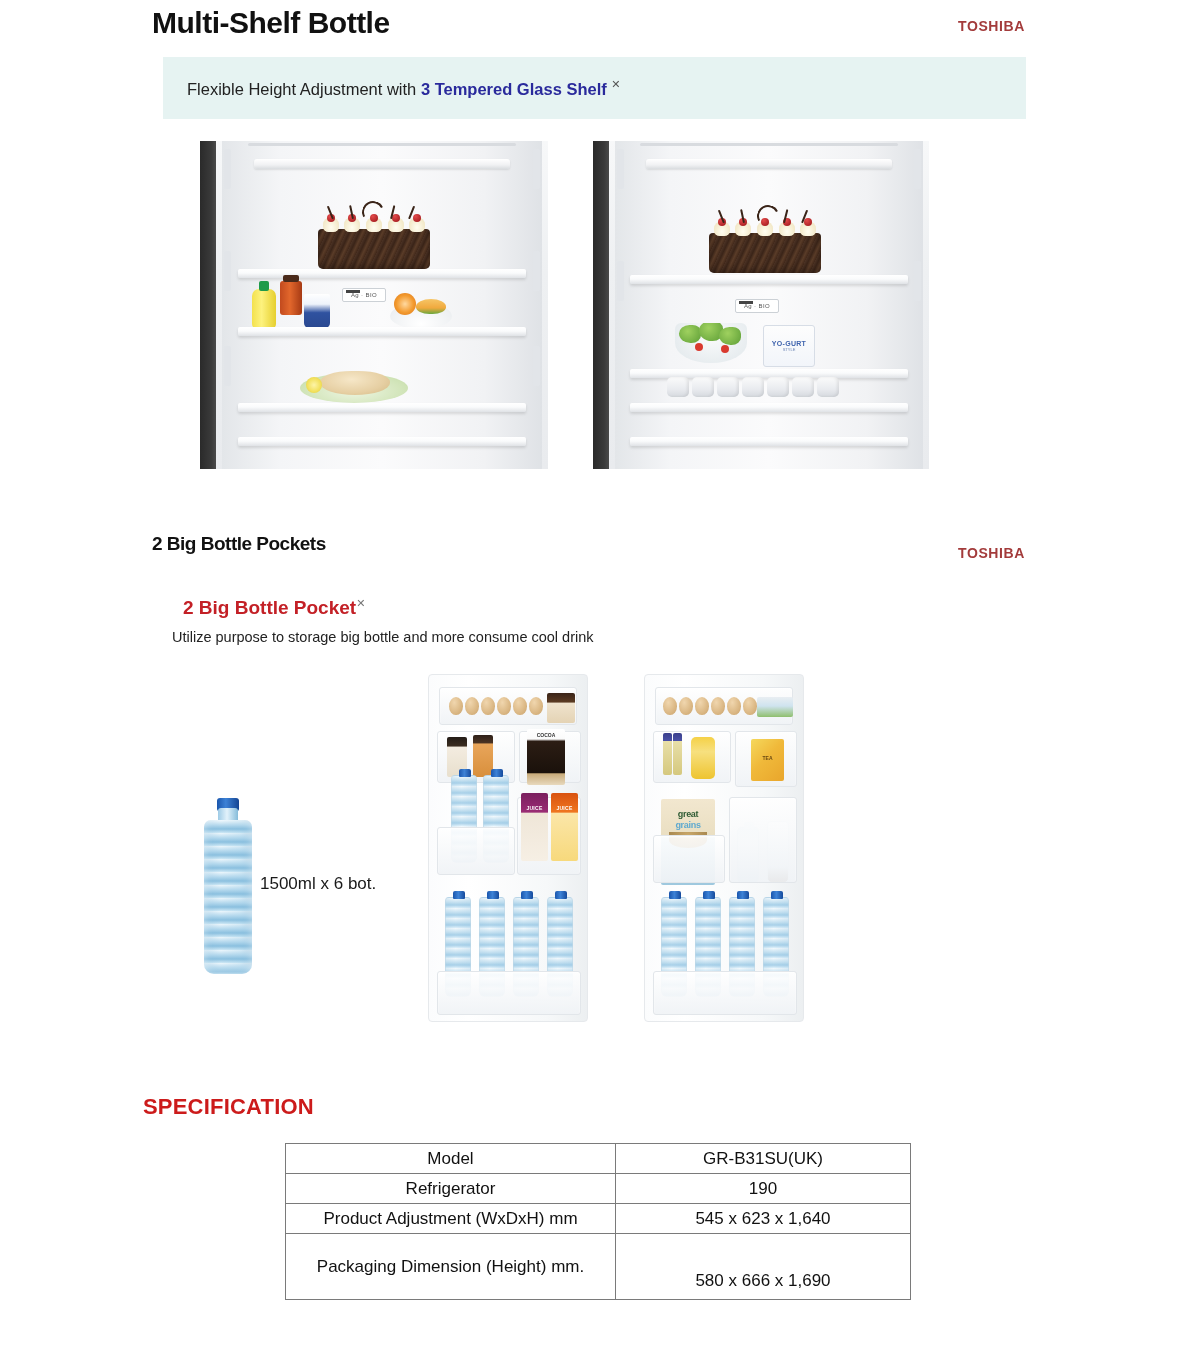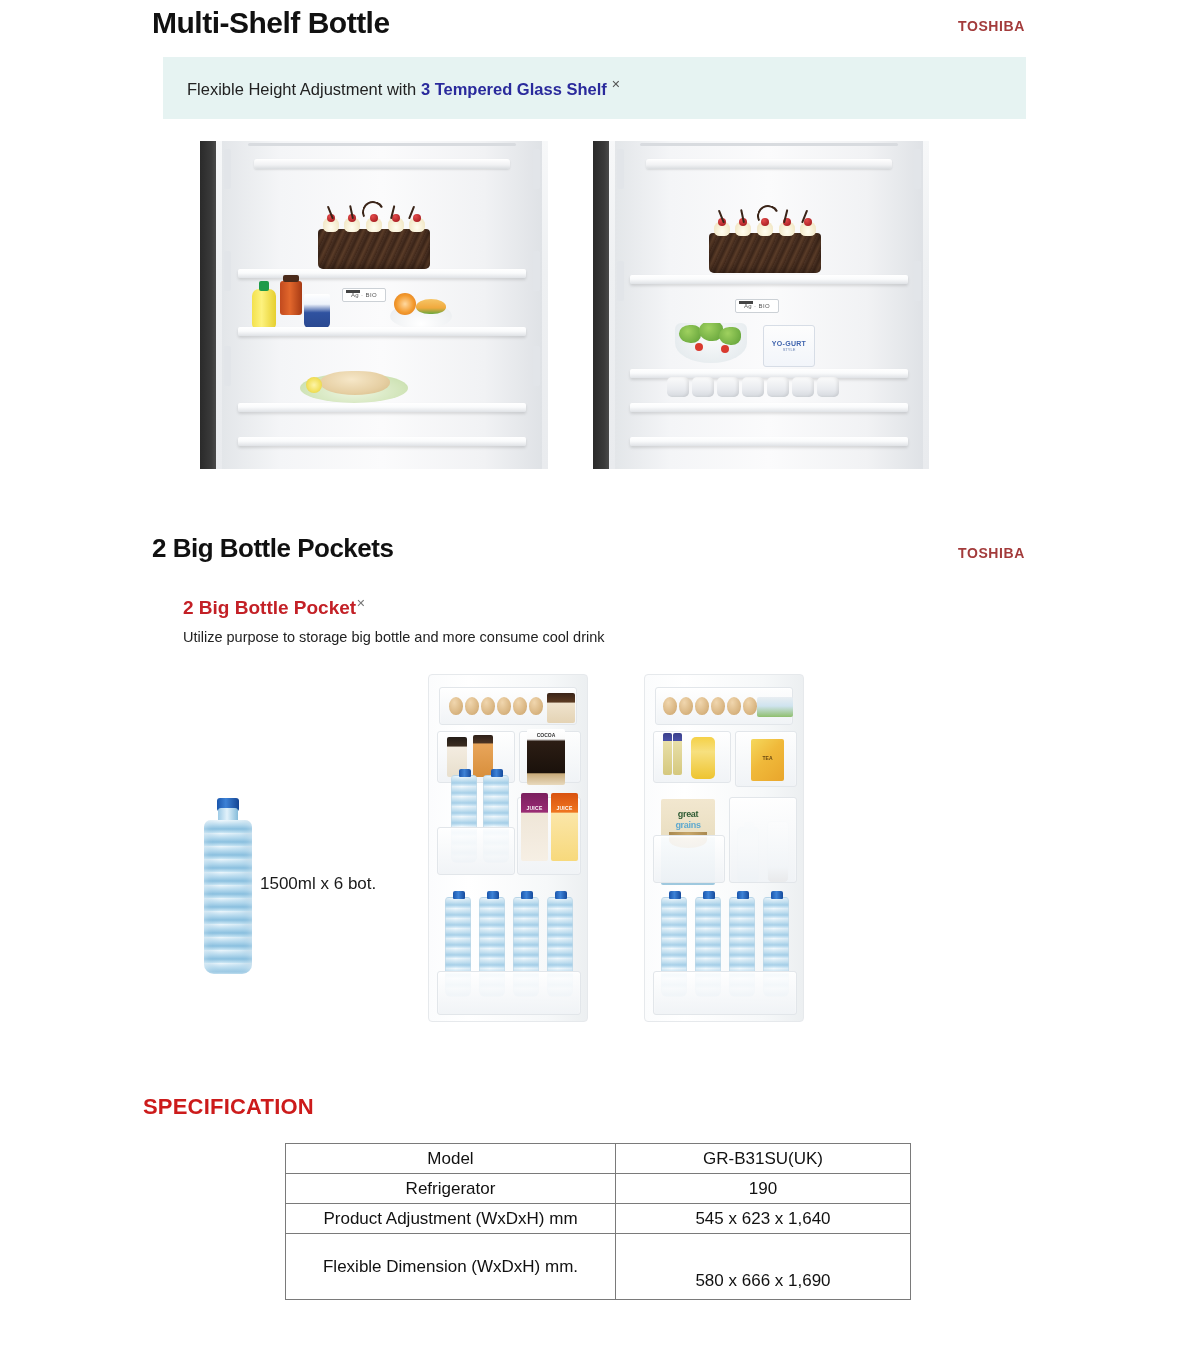--- a/index.html
+++ b/index.html
@@ -321,36 +321,36 @@
   }
   .tag-label::before {
     content: "";
     position: absolute;
     top: 1px; left: 3px;
     width: 14px; height: 3px;
     background: #444;
   }
 
   
-  #sec2-title { left: 152px; top: 533px; font-size: 26px; }
+  #sec2-title { left: 152px; top: 533px; font-size: 19px; }
   #sec2-logo  { left: 958px; top: 545px; }
 
   #pocket-heading {
     position: absolute;
     left: 183px;
     top: 597px;
     font-size: 19px;
     font-weight: bold;
     color: #c32026;
     white-space: nowrap;
   }
   #pocket-heading .sup-x { color: #777; font-size: 11px; }
   #pocket-sub {
     position: absolute;
-    left: 183px;
+    left: 172px;
     top: 629px;
     font-size: 14.5px;
     color: #222222;
     white-space: nowrap;
   }
 
   
   #big-bottle {
     position: absolute;
     left: 200px;
@@ -847,17 +847,17 @@
       </tr>
       <tr>
         <td class="c-label">Refrigerator</td>
         <td class="c-value">190</td>
       </tr>
       <tr>
         <td class="c-label">Product Adjustment (WxDxH) mm</td>
         <td class="c-value">545 x 623 x 1,640</td>
       </tr>
       <tr class="tall">
-        <td class="c-label">Flexible Dimension (WxDxH) mm.</td>
+        <td class="c-label">Packaging Dimension (Height) mm.</td>
         <td class="c-value">580 x 666 x 1,690</td>
       </tr>
     </tbody>
 </table>
 
 </body></html>

